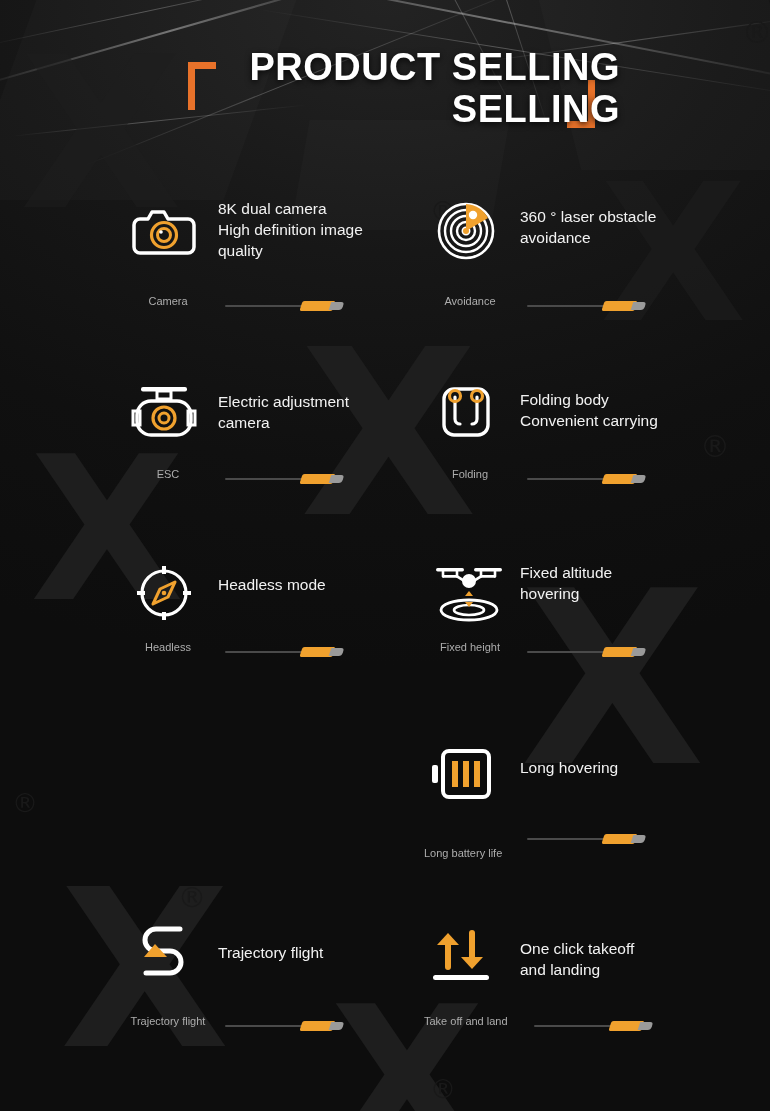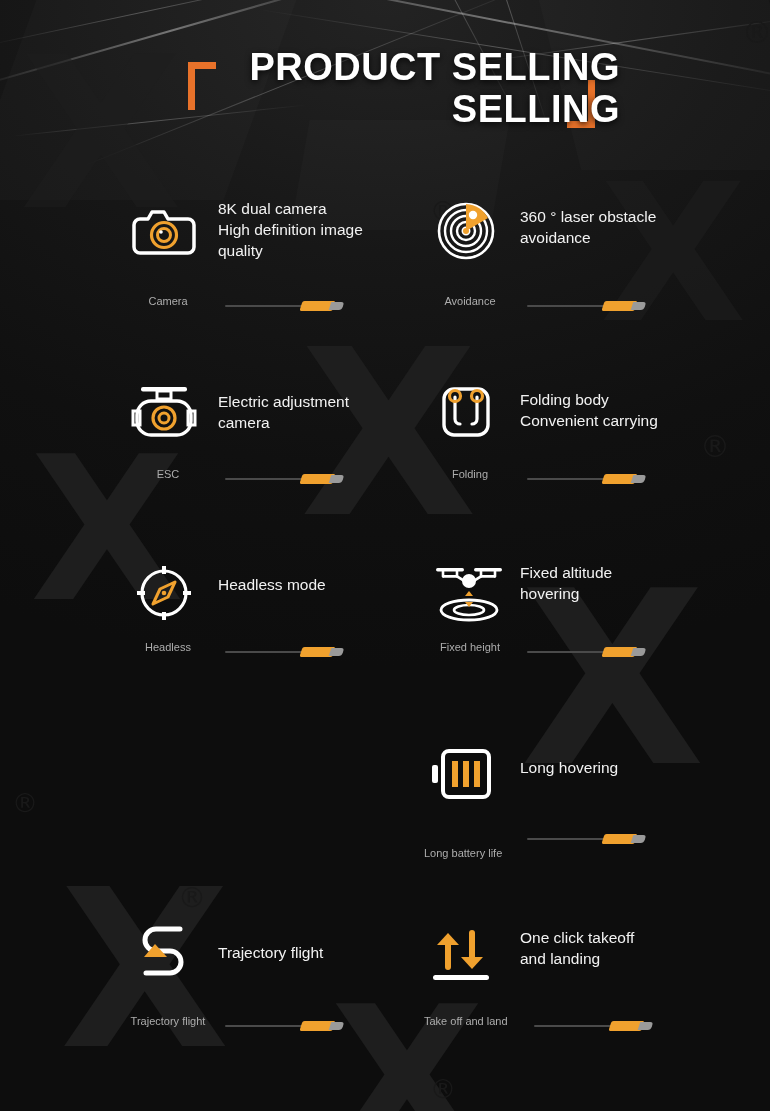--- a/index.html
+++ b/index.html
@@ -311,21 +311,21 @@
       <div class="cell right">
         <div class="icon-wrap" style="width:74px;">
           <svg width="64" height="60" viewBox="0 0 64 60">
             <path d="M19 42 V14" stroke="#F0A12E" stroke-width="6" stroke-linecap="round"></path>
             <path d="M19 8 l11 12 h-22 z" fill="#F0A12E"></path>
             <path d="M43 8 V36" stroke="#F0A12E" stroke-width="6" stroke-linecap="round"></path>
             <path d="M43 44 l11 -12 h-22 z" fill="#F0A12E"></path>
             <rect x="4" y="50" width="56" height="5" rx="2.5" fill="#ffffff"></rect>
           </svg>
         </div>
-        <div class="feat-text" style="white-space:pre-line;top:7px;">One click takeoff
+        <div class="feat-text" style="white-space:pre-line;top:18px;">One click takeoff
 and landing</div>
         <div class="cap" style="top:94px;width:112px;text-align:left;">Take off and land</div>
         <div class="bar" style="top:101px;left:110px;">
           <div class="track"></div>
           <div class="fill"></div>
           <div class="cap2"></div>
         </div>
       </div>
     </div>
 

